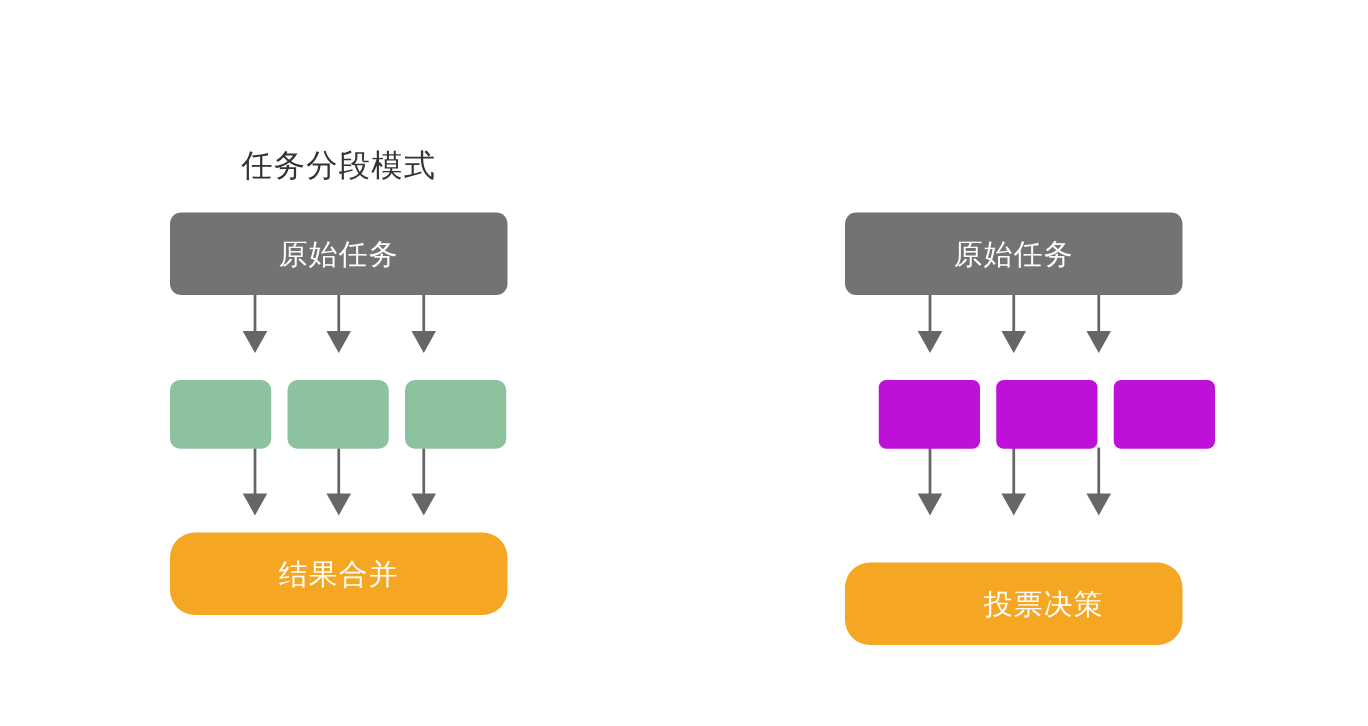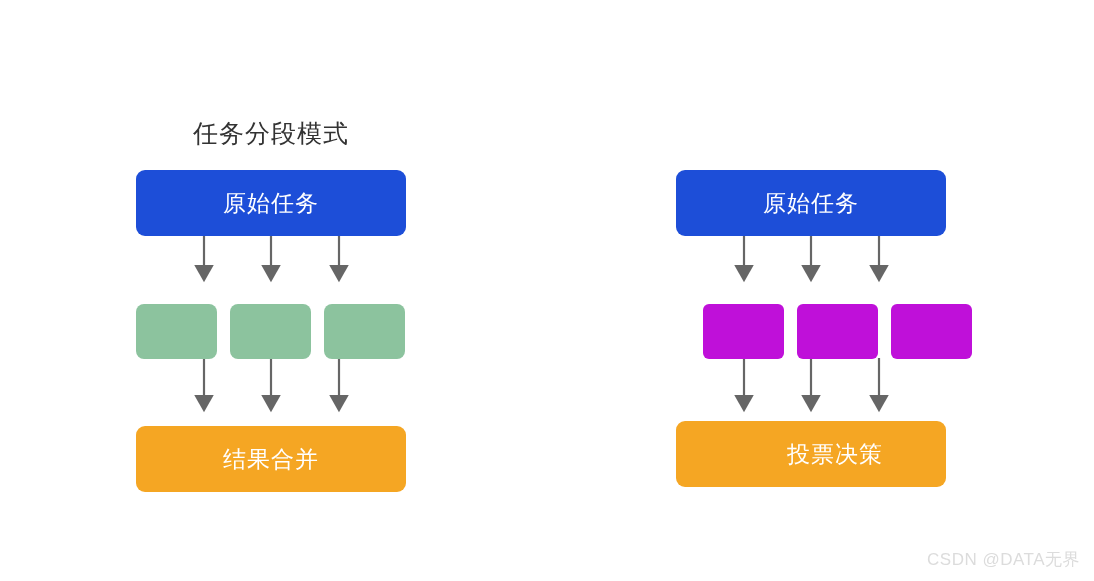--- a/index.html
+++ b/index.html
@@ -43,26 +43,26 @@
     color: #ffffff;
     font-size: 23px;
     letter-spacing: 1px;
     line-height: 1;
   }
 
   .node-top {
     width: 270px;
     height: 66px;
     border-radius: 9px;
-    background: #1d4ed8;
+    background: #737373;
   }
   .node-bottom {
     width: 270px;
     height: 66px;
-    border-radius: 9px;
+    border-radius: 20px;
     background: #f5a623;
   }
   .node-mid-green {
     width: 81px;
     height: 55px;
     border-radius: 8px;
     background: #8cc39e;
   }
   .node-mid-purple {
     width: 81px;
@@ -73,21 +73,21 @@
 
   
   #node-top-left     { left: 136px; top: 170px; }
   #node-bottom-left  { left: 136px; top: 426px; }
   #green-1 { left: 136px; top: 304px; }
   #green-2 { left: 230px; top: 304px; }
   #green-3 { left: 324px; top: 304px; }
 
   
   #node-top-right    { left: 676px; top: 170px; }
-  #node-bottom-right { left: 676px; top: 421px; padding-left: 48px; }
+  #node-bottom-right { left: 676px; top: 450px; padding-left: 48px; }
   #purple-1 { left: 703px; top: 304px; }
   #purple-2 { left: 797px; top: 304px; }
   #purple-3 { left: 891px; top: 304px; }
 
   .arrows {
     position: absolute;
     left: 0; top: 0;
     width: 1094px;
     height: 581px;
     pointer-events: none;
@@ -188,15 +188,14 @@
     <span></span>
   </div>
   <div class="node node-mid-purple" id="purple-3">
     <span></span>
   </div>
 
   <div class="node node-bottom" id="node-bottom-right">
     <span>投票决策</span>
   </div>
 
-  <div class="watermark">CSDN @DATA无界</div>
 
 </div>
 
 </body></html>

